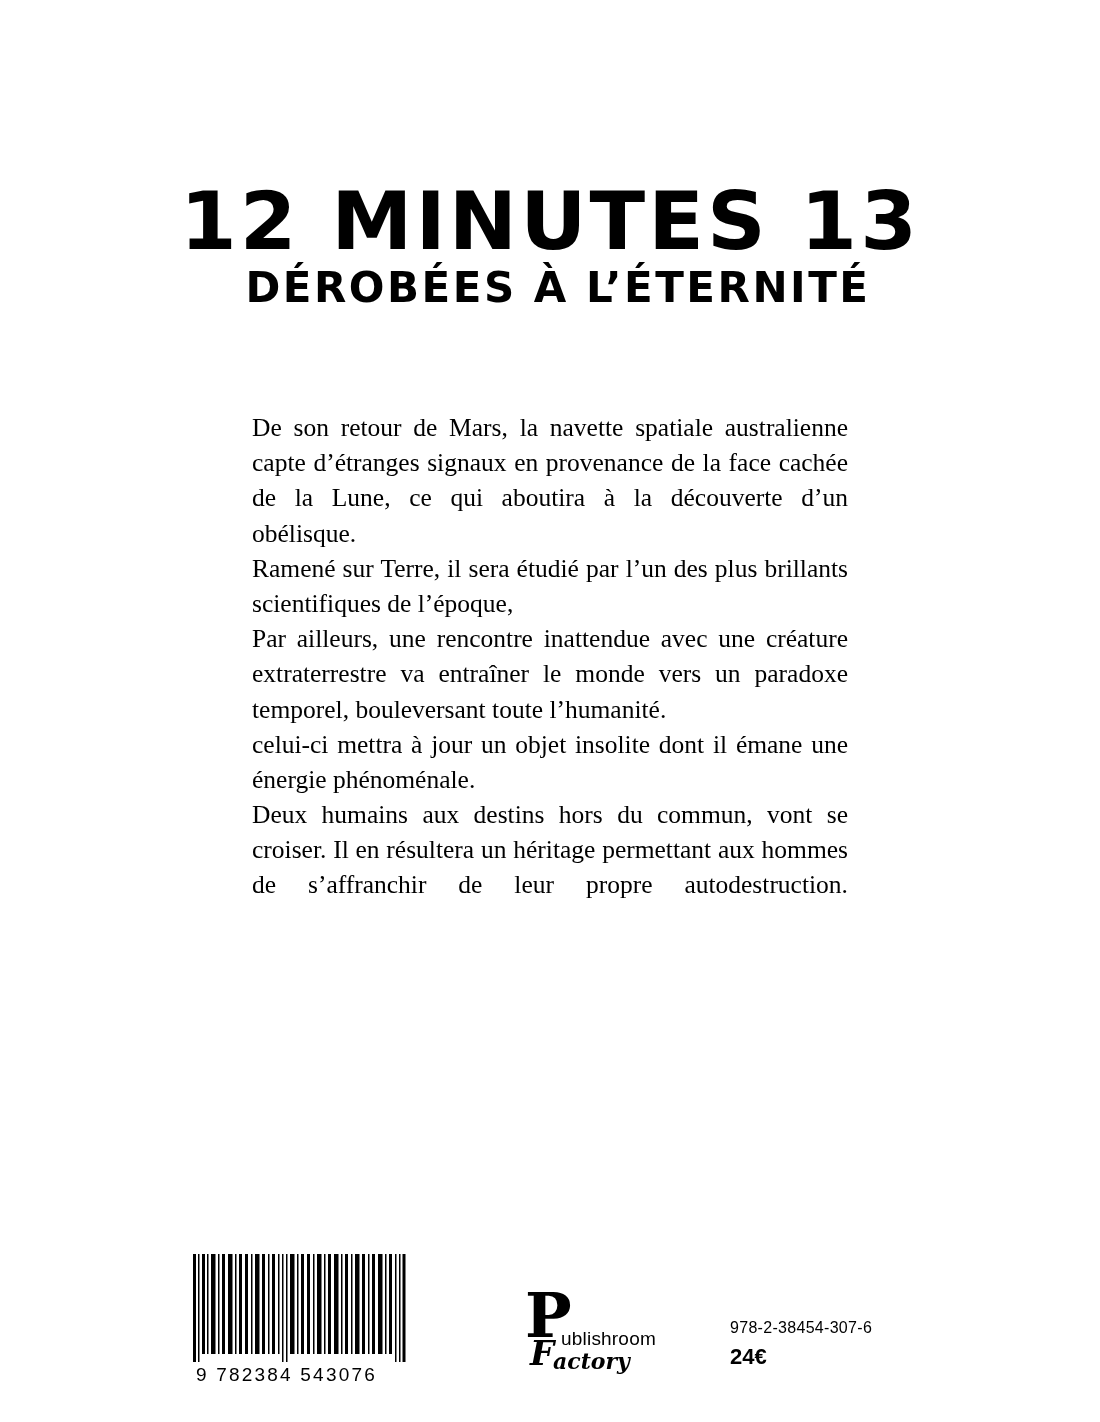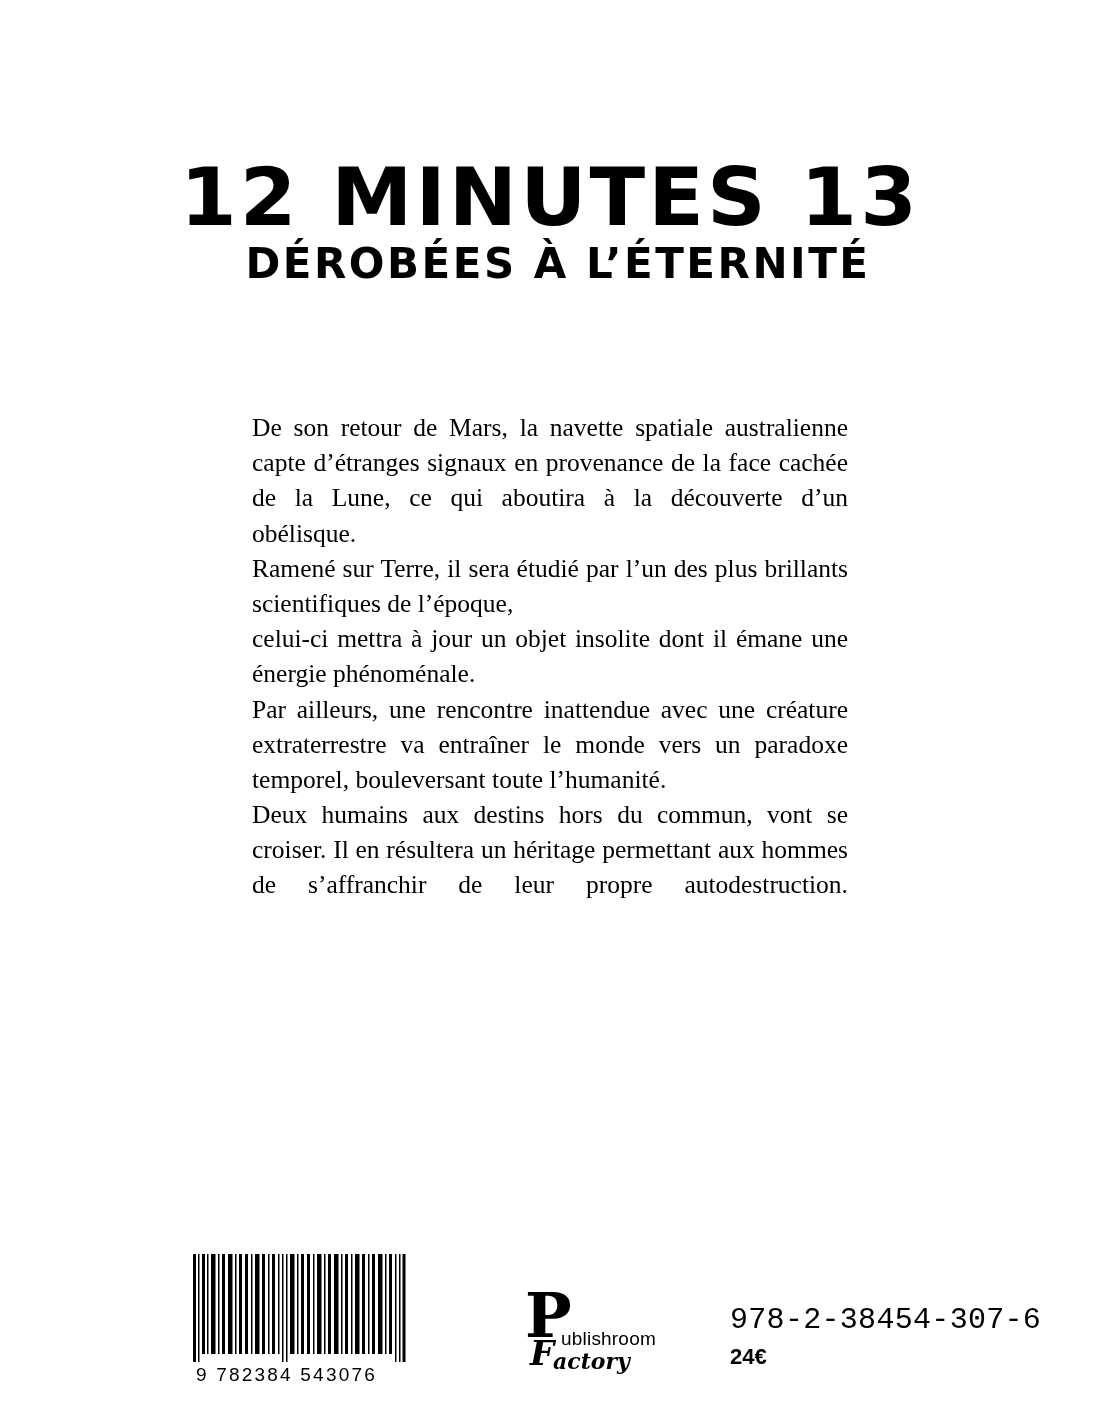--- a/index.html
+++ b/index.html
@@ -14,21 +14,21 @@
     font-family: "Liberation Serif", serif;
     color: #000000;
     overflow: hidden;
   }
 
   
   .title-block {
     position: absolute;
     left: 0;
     right: 0;
-    top: 160px;
+    top: 184px;
     text-align: center;
   }
   .title-main {
     font-family: "DejaVu Sans", sans-serif;
     font-weight: 700;
     font-size: 80px;
     letter-spacing: 3px;
     line-height: 0.95;
     color: #000;
     transform: scaleX(1.02);
@@ -147,43 +147,42 @@
 
   
   .isbn-block {
     position: absolute;
     left: 730px;
     bottom: 52px;
     font-family: "Liberation Sans", sans-serif;
     color: #000;
   }
   .isbn {
-    font-size: 30px;
+    font-size: 16px;
     letter-spacing: 0.3px;
     margin-bottom: 7px;
-    font-family: Liberation Mono, monospace;
   }
   .price {
     font-size: 22px;
     font-weight: 700;
   }
 </style>
 </head>
 <body>
 
 <div class="title-block">
   <div class="title-main">12 MINUTES 13</div>
   <div class="title-sub">DÉROBÉES À L’ÉTERNITÉ</div>
 </div>
 
 <div class="blurb">
   <p>De son retour de Mars, la navette spatiale australienne capte d’étranges signaux en provenance de la face cachée de la Lune, ce qui aboutira à la découverte d’un obélisque.</p>
   <p>Ramené sur Terre, il sera étudié par l’un des plus brillants scientifiques de l’époque,</p>
+  <p>Par ailleurs, une rencontre inattendue avec une créature extraterrestre va entraîner le monde vers un paradoxe temporel, bouleversant toute l’humanité.</p>
   <p>celui-ci mettra à jour un objet insolite dont il émane une énergie phénoménale.</p>
-  <p>Par ailleurs, une rencontre inattendue avec une créature extraterrestre va entraîner le monde vers un paradoxe temporel, bouleversant toute l’humanité.</p>
   <p class="last-line">Deux humains aux destins hors du commun, vont se croiser. Il en résultera un héritage permettant aux hommes de s’affranchir de leur propre autodestruction.</p>
 </div>
 
 <div class="footer">
 
   <div class="barcode-wrap">
     <svg class="barcode-bars" viewBox="0 0 213 108" preserveAspectRatio="none">
       <rect x="0" y="0" width="3" height="108" fill="#000"></rect>
       <rect x="5" y="0" width="1.5" height="108" fill="#000"></rect>
       <rect x="9" y="0" width="3" height="100" fill="#000"></rect>

